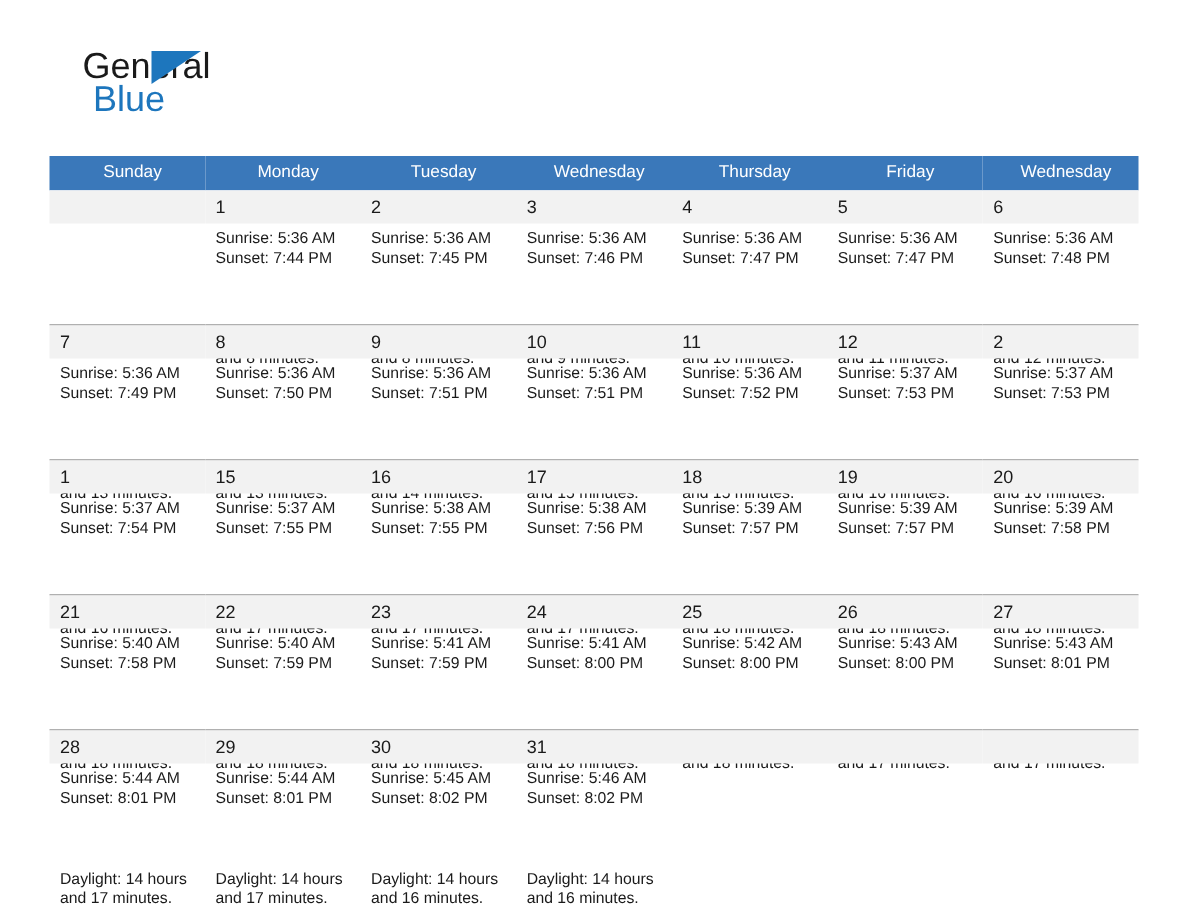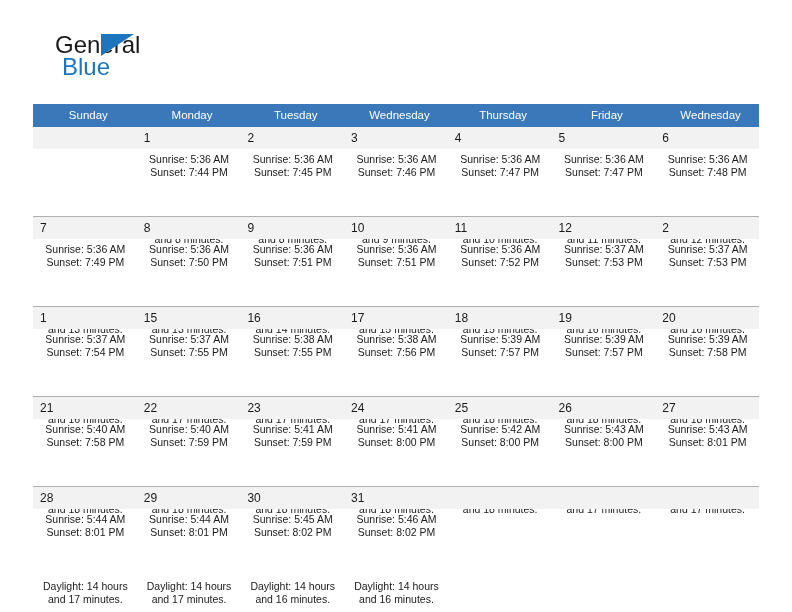--- a/index.html
+++ b/index.html
@@ -134,21 +134,20 @@
   }
   .daynum.empty {
     color: transparent;
   }
   .details {
     padding: 4px 6px 0 7px;
     font-size: 10.5px;
     line-height: 13.4px;
     color: #1a1a1a;
     font-family: "Liberation Sans", sans-serif;
-    text-align: center;
   }
   .details div {
     white-space: nowrap;
   }
   .details .daylight {
     white-space: normal;
     margin-top: 40px;
   }
 </style>
 </head>

